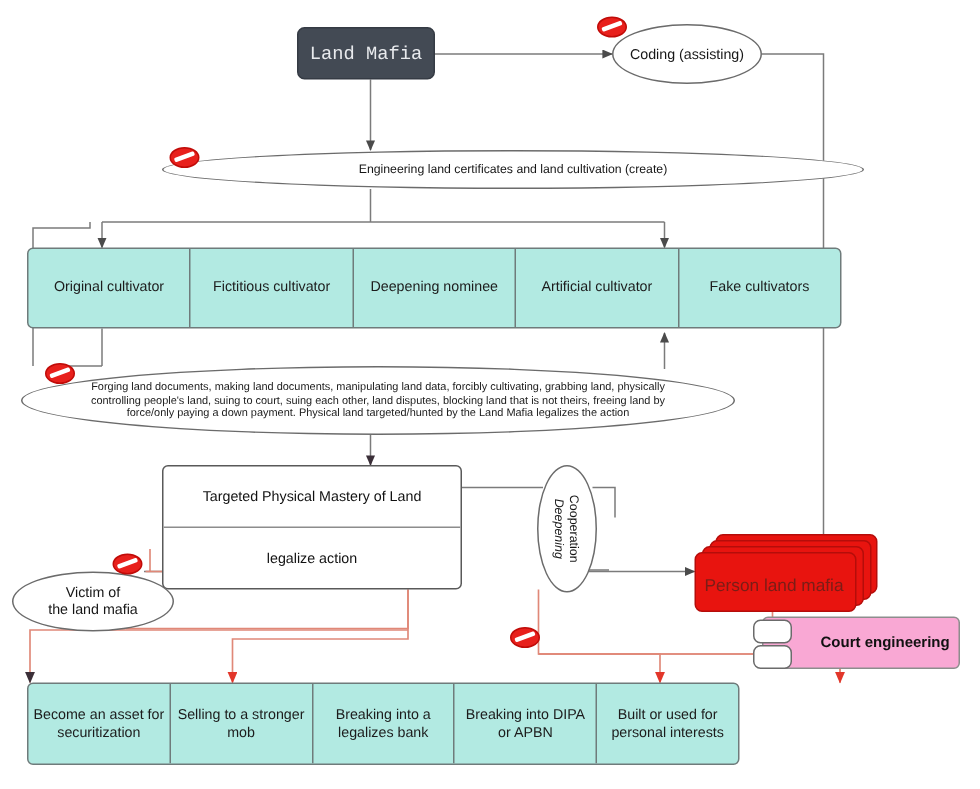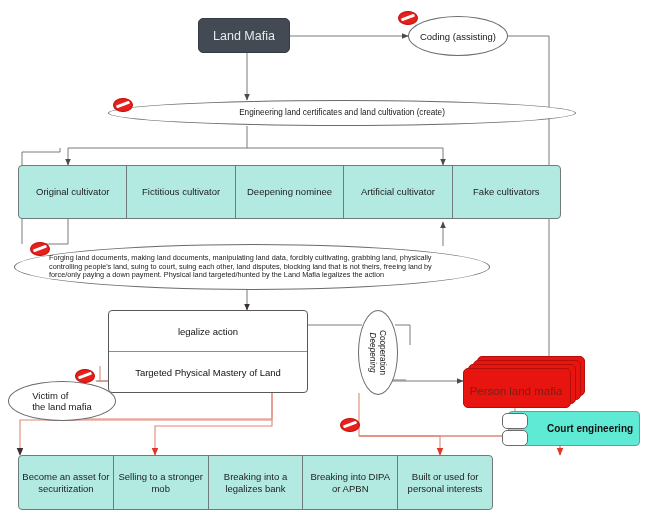--- a/index.html
+++ b/index.html
@@ -9,21 +9,21 @@
     -webkit-font-smoothing:antialiased;
   }
   #canvas{
     position:relative;
     width:653px;
     height:526px;
     overflow:hidden;
     background:#ffffff;
   }
   .node{position:absolute;box-sizing:border-box;}
-  .ctr{display:flex;align-items:center;justify-content:center;}
+  .ctr{display:flex;align-items:center;justify-content:center;font-family:Liberation Mono, monospace;}
 
   
   .titlebox{
     background:#434a54;
     border:1px solid #353b44;
     border-radius:5px;
     color:#e8eaed;
     font-size:12.5px;
   }
 
@@ -67,20 +67,21 @@
     text-align:center;
   }
   .stackrow:last-child{border-bottom:none;}
 
   
   .ellipse{
     border:1px solid #6b6b6b;
     border-radius:50%;
     background:#ffffff;
     display:flex;align-items:center;justify-content:center;
+    text-align:center;
     font-size:9.5px;
     line-height:11px;
     color:#161616;
     box-sizing:border-box;
   }
   .ellipse.thin{font-size:8.2px;line-height:9.5px;padding:0 26px;}
   .ellipse.wide-note{font-size:7.3px;line-height:8.6px;padding:0 34px;color:#1b1b1b;}
 
   .vert-ellipse{
     border:1px solid #6b6b6b;border-radius:50%;background:#fff;
@@ -110,21 +111,21 @@
     color:#7a1d17;
     font-size:11.5px;
     width:100%;height:100%;
     left:0;top:0;
   }
 
   
   .courtbox{
     border:1px solid #8d8d8d;
     border-radius:4px;
-    background:#5eead4;
+    background:#f9a8d4;
     display:flex;align-items:center;
     font-size:10px;font-weight:bold;color:#111;
   }
   .minibox{
     position:absolute;
     border:1px solid #6b6b6b;
     border-radius:5px;
     background:#ffffff;
   }
 
@@ -261,24 +262,24 @@
   <div class="node ellipse wide-note" style="left:14px;top:244px;width:476px;height:46px;">
     <span>Forging land documents, making land documents, manipulating land data, forcibly cultivating, grabbing land, physically controlling people's land, suing to court, suing each other, land disputes, blocking land that is not theirs, freeing land by force/only paying a down payment. Physical land targeted/hunted by the Land Mafia legalizes the action</span>
   </div>
   <div class="noicon" style="left:30px;top:242px;">
     <div class="ring"></div>
       <div class="bar"></div>
   </div>
 
   <div class="node stackbox" style="left:108px;top:310px;width:200px;height:83px;">
     <div class="stackrow">
+        <span>Targeted Physical Mastery of Land</span>
+      </div>
+    <div class="stackrow">
         <span>legalize action</span>
-      </div>
-    <div class="stackrow">
-        <span>Targeted Physical Mastery of Land</span>
       </div>
   </div>
 
   <div class="node vert-ellipse" style="left:358px;top:310px;width:40px;height:85px;">
     <div class="vert-text">
       <div class="l1">Cooperation</div>
       <div class="l2">Deepening</div>
     </div>
   </div>
 

